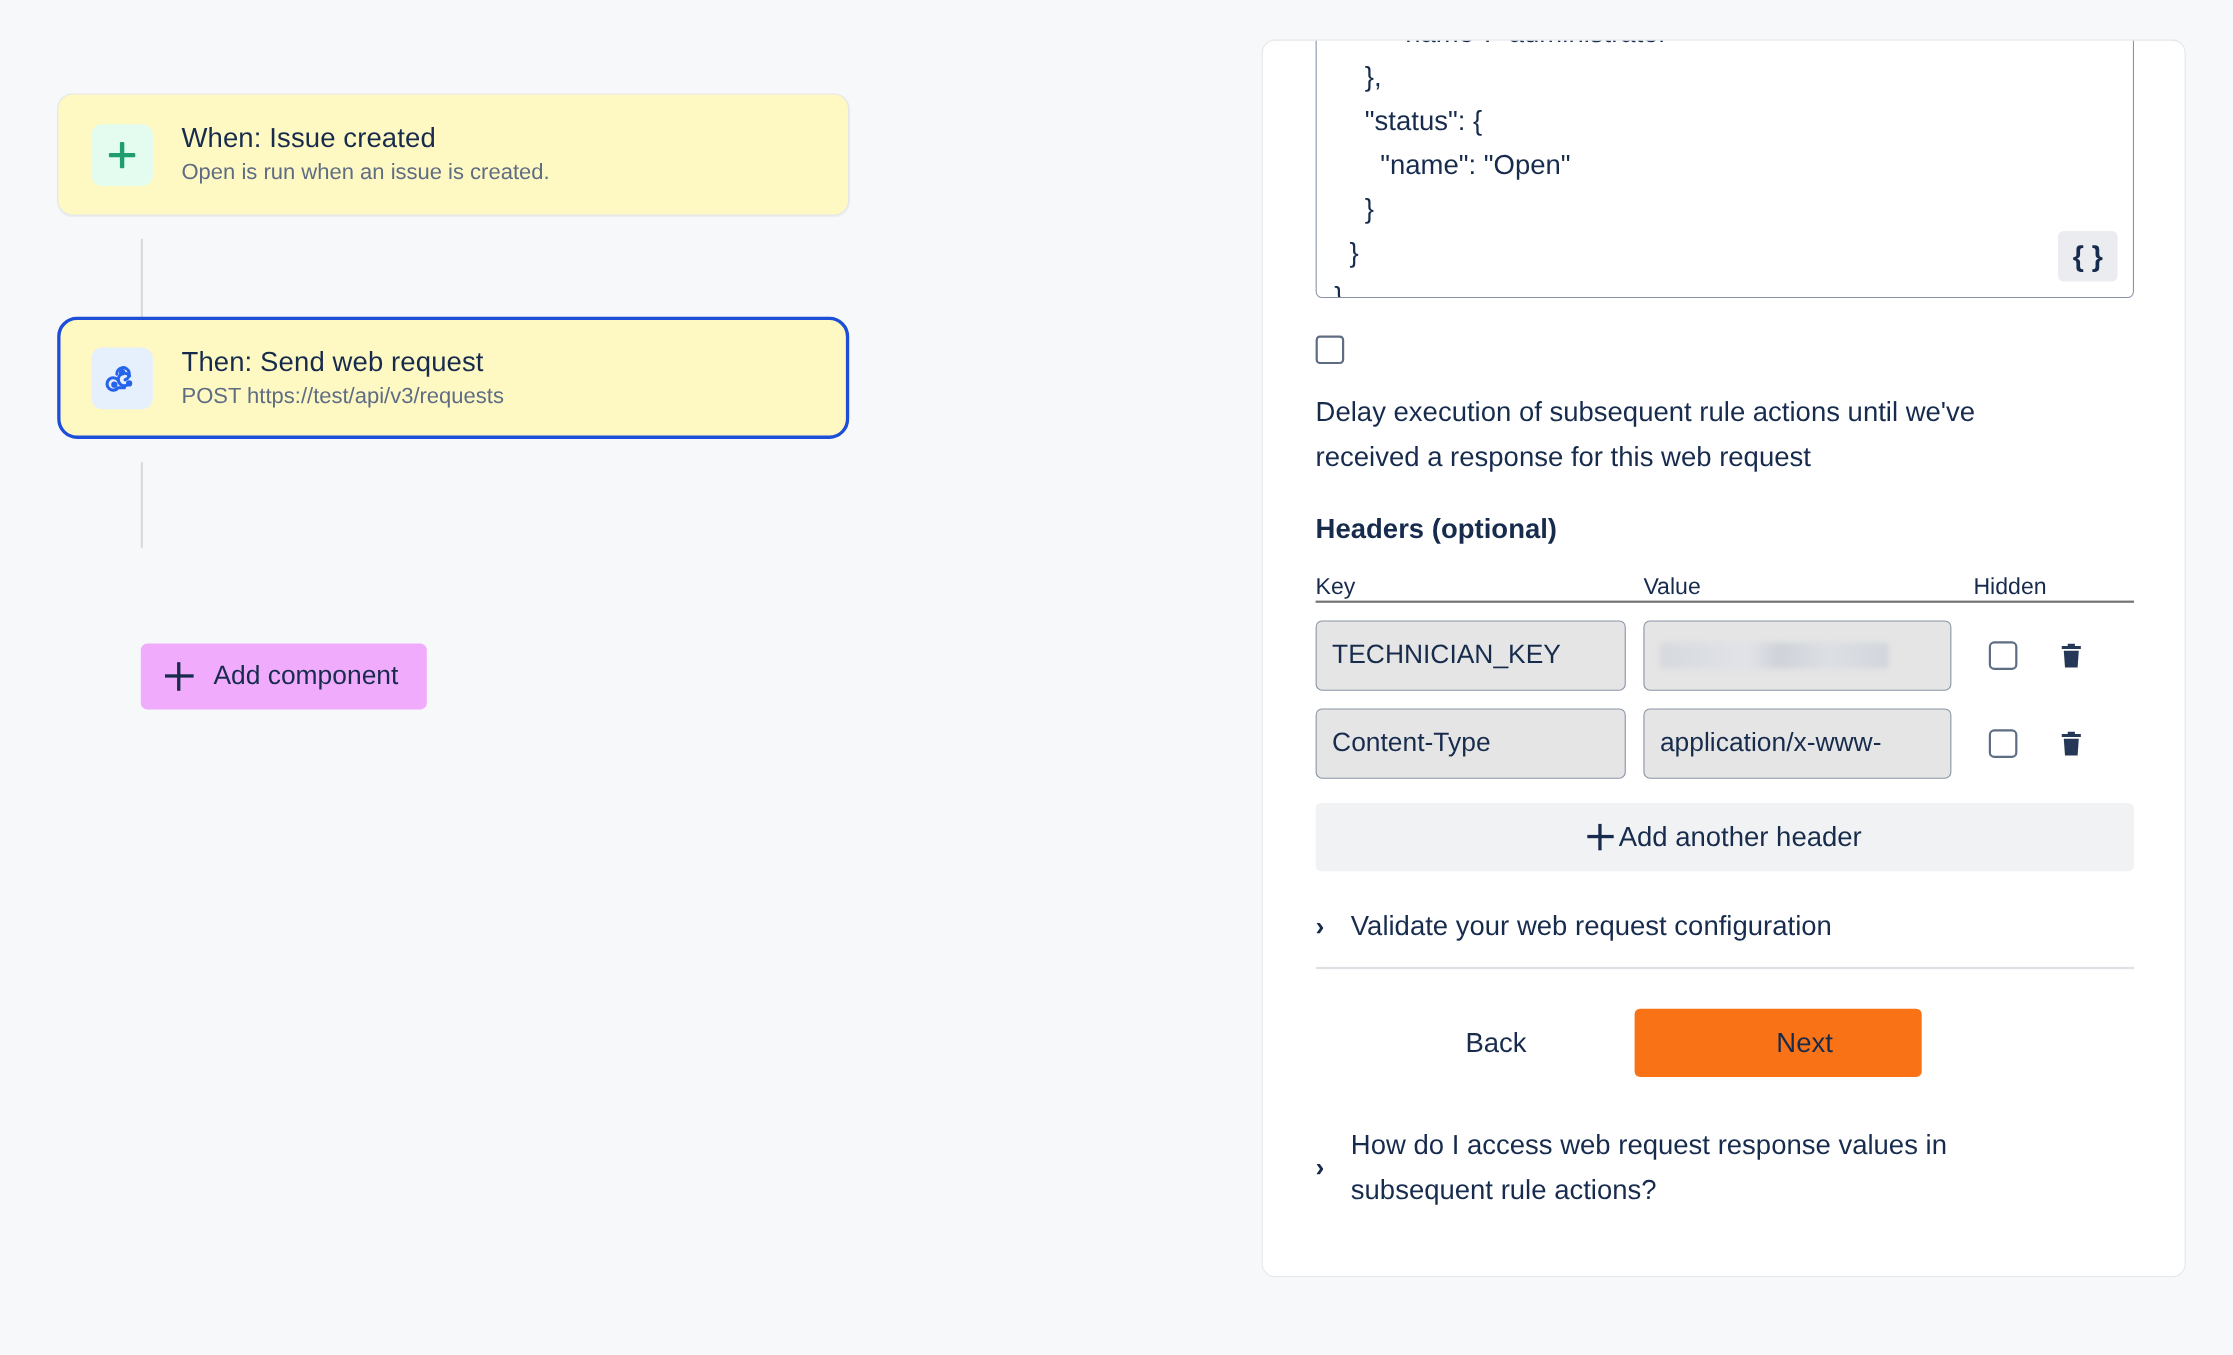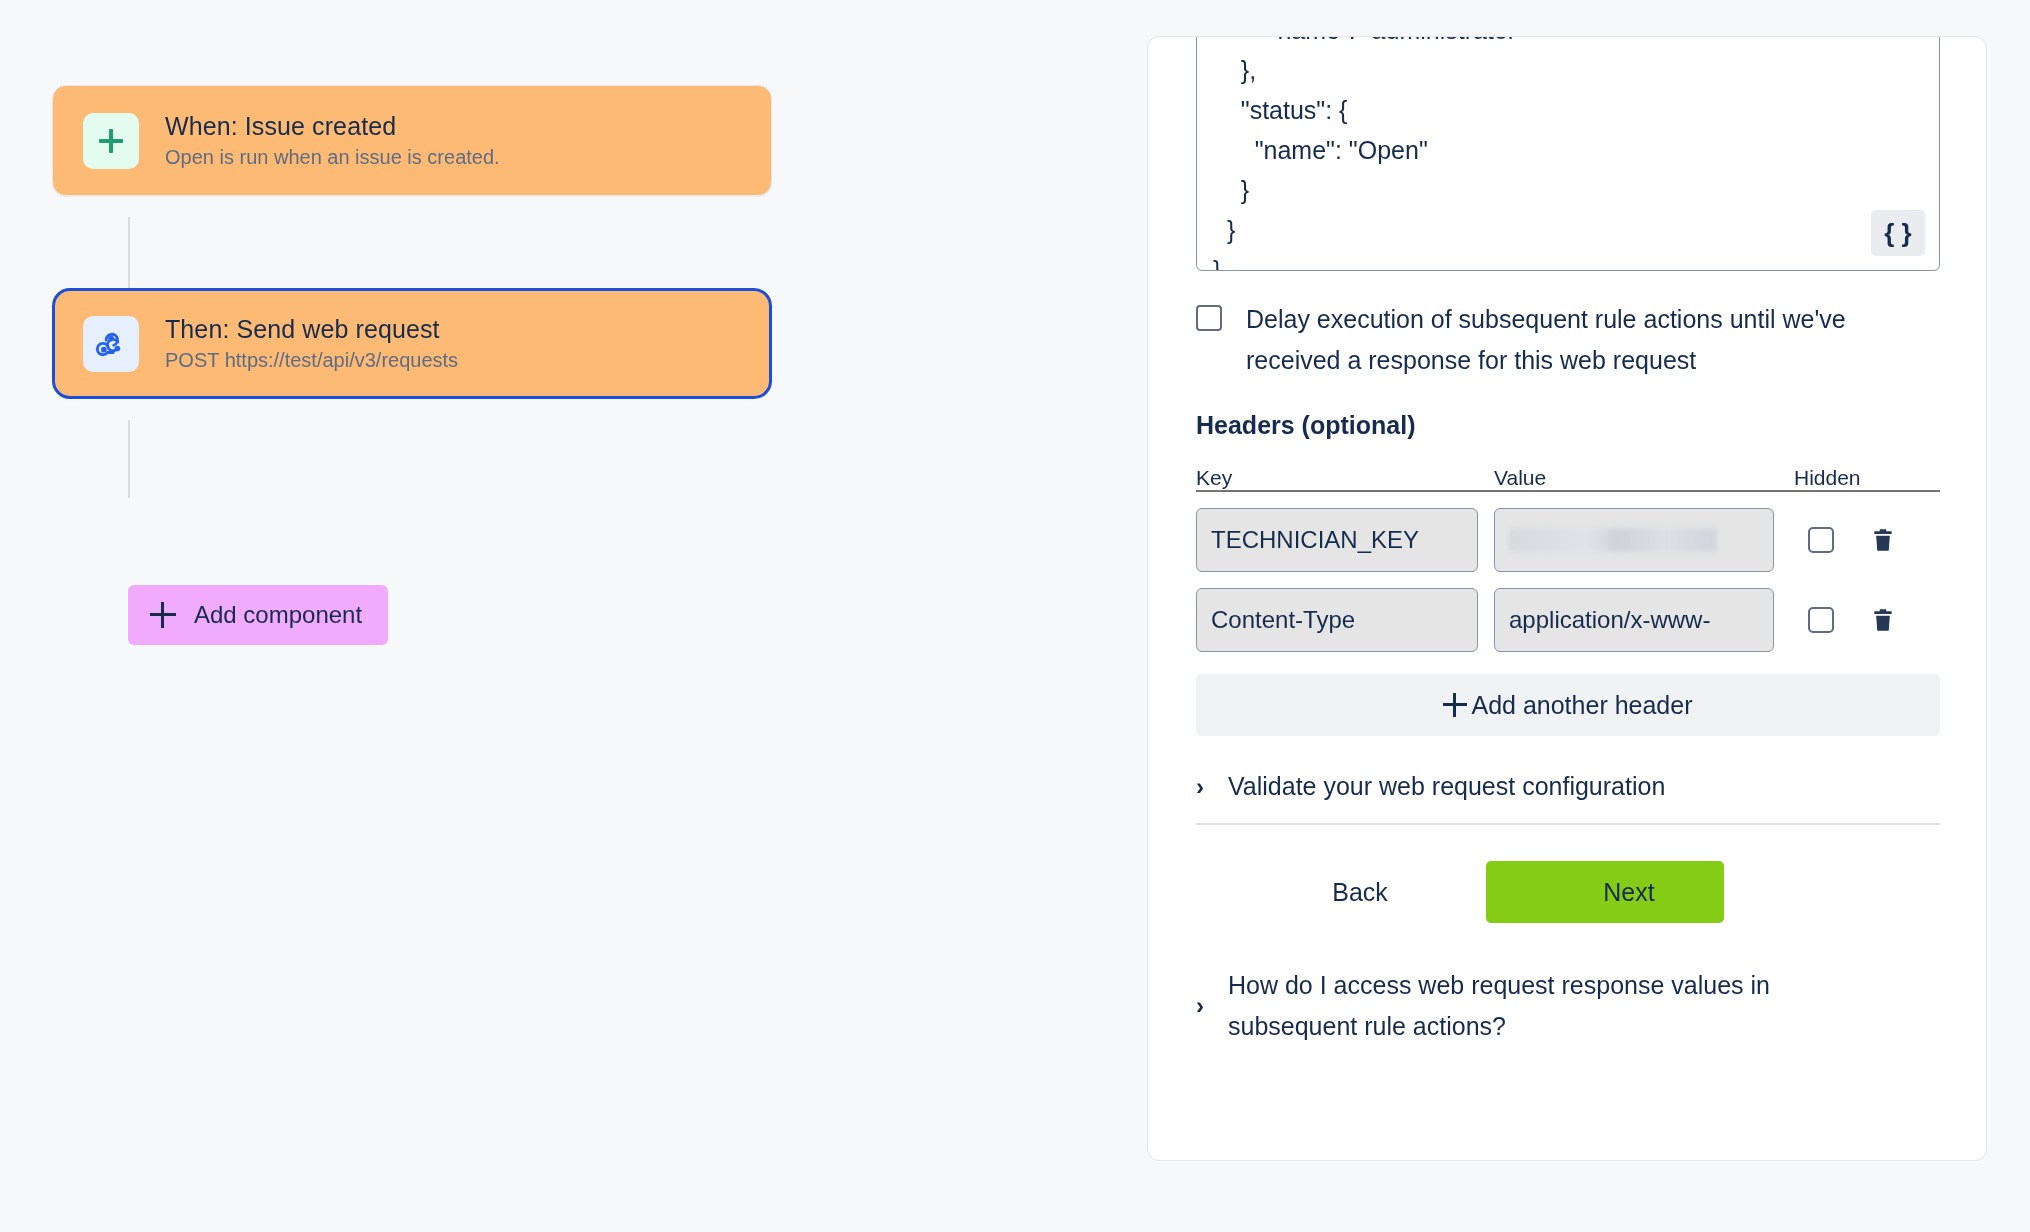--- a/index.html
+++ b/index.html
@@ -32,21 +32,21 @@
     left: 76px;
     width: 2px;
     background: #d8dce1;
   }
   .connector.c1 { top: 132px; height: 92px; }
   .connector.c2 { top: 335px; height: 78px; }
 
   .rule-card {
     position: relative;
     width: 720px;
-    background: #fdba74;
+    background: #fef9c3;
     border: 1px solid #e4e6ea;
     border-radius: 14px;
     display: flex;
     align-items: center;
     padding: 26px 30px;
     gap: 26px;
     box-shadow: 0 1px 1px rgba(9,30,66,0.05);
   }
   .rule-card.selected {
     border: 3px solid #1d4ed8;
@@ -183,20 +183,21 @@
     justify-content: center;
     font-family: inherit;
   }
 
   
   .delay-row {
     display: flex;
     gap: 24px;
     margin-top: 28px;
     align-items: flex-start;
+    flex-direction: column;
   }
   .cbox {
     width: 26px;
     height: 26px;
     border: 2px solid #5e6c84;
     border-radius: 4px;
     background: #fff;
     flex: 0 0 auto;
     margin-top: 6px;
     cursor: pointer;
@@ -329,21 +330,21 @@
     border-radius: 5px;
     font-size: 25px;
     color: #172b4d;
     cursor: pointer;
     font-family: inherit;
     display: flex;
     align-items: center;
     justify-content: center;
   }
   .nav-btn.back { background: transparent; width: 196px; }
-  .nav-btn.next { background: #84cc16; width: 238px; padding-left: 48px; }
+  .nav-btn.next { background: #f97316; width: 261px; padding-left: 48px; }
 
   .help-row {
     display: flex;
     align-items: center;
     gap: 24px;
     margin-top: 42px;
     cursor: pointer;
   }
   .help-label {
     font-size: 25px;

